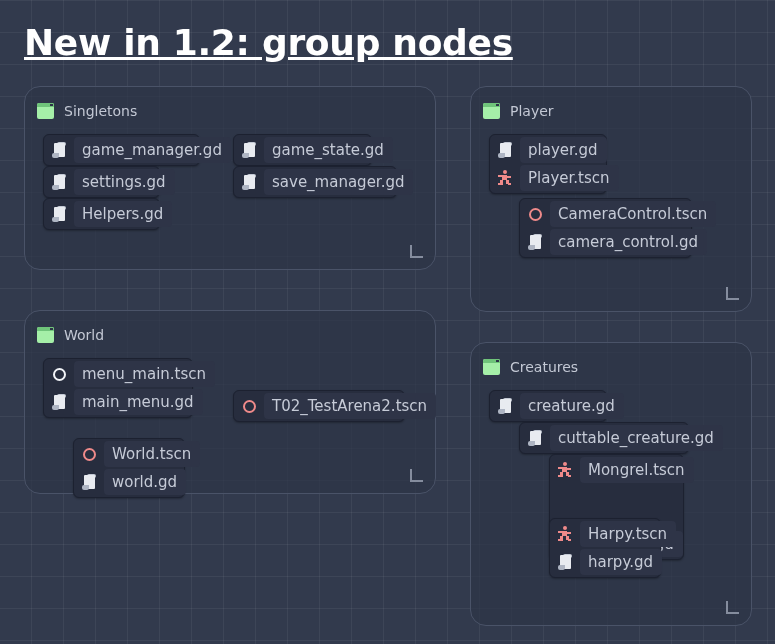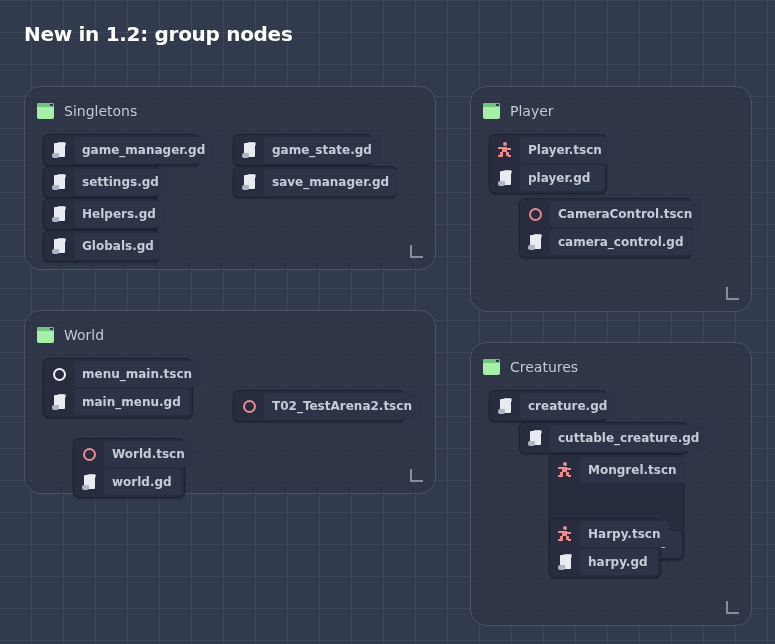--- a/index.html
+++ b/index.html
@@ -21,25 +21,26 @@
     background-position: -1px 0px;
     font-family: "DejaVu Sans", "Liberation Sans", sans-serif;
     -webkit-font-smoothing: antialiased;
   }
 
   
   .page-title {
     position: absolute;
     left: 24px;
     top: 22px;
-    font-size: 20px;
+    font-size: 36px;
     font-weight: bold;
     color: #ffffff;
     letter-spacing: -0.3px;
     white-space: nowrap;
+    text-decoration: underline;
   }
 
   
   .group-panel {
     position: absolute;
     background: rgba(44, 52, 70, 0.72);
     border: 1px solid #4a5368;
     border-radius: 16px;
     box-sizing: border-box;
   }
@@ -123,24 +124,23 @@
     align-items: center;
     justify-content: center;
   }
   .node-label {
     flex: 1 1 auto;
     height: 26px;
     line-height: 26px;
     padding: 0 9px 0 8px;
     background: #2e3447;
     border-radius: 4px;
-    font-size: 12px;
+    font-size: 15px;
     color: #c6cbd7;
     white-space: nowrap;
-    font-weight: bold;
   }
 
   
   .icon-script {
     width: 15px;
     height: 16px;
     position: relative;
   }
   .icon-script .sheet {
     position: absolute;
@@ -240,32 +240,20 @@
             <span class="node-icon-cell">
               <span class="icon-script">
                 <span class="curl-top"></span>
                 <span class="sheet"></span>
                 <span class="curl-bot"></span>
               </span>
             </span>
             <span class="node-label">Helpers.gd</span>
           </div>
         </div>
-        <div class="node-card" style="left: 18px; top: 143px; width: 117px;">
-          <div class="node-row">
-            <span class="node-icon-cell">
-              <span class="icon-script">
-                <span class="curl-top"></span>
-                <span class="sheet"></span>
-                <span class="curl-bot"></span>
-              </span>
-            </span>
-            <span class="node-label">Globals.gd</span>
-          </div>
-        </div>
         <div class="node-card" style="left: 208px; top: 47px; width: 139px;">
           <div class="node-row">
             <span class="node-icon-cell">
               <span class="icon-script">
                 <span class="curl-top"></span>
                 <span class="sheet"></span>
                 <span class="curl-bot"></span>
               </span>
             </span>
             <span class="node-label">game_state.gd</span>
@@ -290,42 +278,42 @@
           <span class="icon-group">
             <span class="body"></span>
             <span class="bar"></span>
             <span class="dot"></span>
           </span>
           <span class="group-title">Player</span>
         </div>
         <div class="node-card" style="left: 18px; top: 47px; width: 118px;">
           <div class="node-row">
             <span class="node-icon-cell">
+              <span class="icon-script">
+                <span class="curl-top"></span>
+                <span class="sheet"></span>
+                <span class="curl-bot"></span>
+              </span>
+            </span>
+            <span class="node-label">player.gd</span>
+          </div>
+          <div class="node-row">
+            <span class="node-icon-cell">
               <span class="icon-character">
                 <i class="ch-head"></i>
                 <i class="ch-torso"></i>
                 <i class="ch-armL"></i>
                 <i class="ch-armR"></i>
                 <i class="ch-legL"></i>
                 <i class="ch-legR"></i>
                 <i class="ch-footL"></i>
                 <i class="ch-footR"></i>
               </span>
             </span>
             <span class="node-label">Player.tscn</span>
-          </div>
-          <div class="node-row">
-            <span class="node-icon-cell">
-              <span class="icon-script">
-                <span class="curl-top"></span>
-                <span class="sheet"></span>
-                <span class="curl-bot"></span>
-              </span>
-            </span>
-            <span class="node-label">player.gd</span>
           </div>
         </div>
         <div class="node-card" style="left: 48px; top: 111px; width: 173px;">
           <div class="node-row">
             <span class="node-icon-cell">
               <span class="icon-ring"></span>
             </span>
             <span class="node-label">CameraControl.tscn</span>
           </div>
           <div class="node-row">

